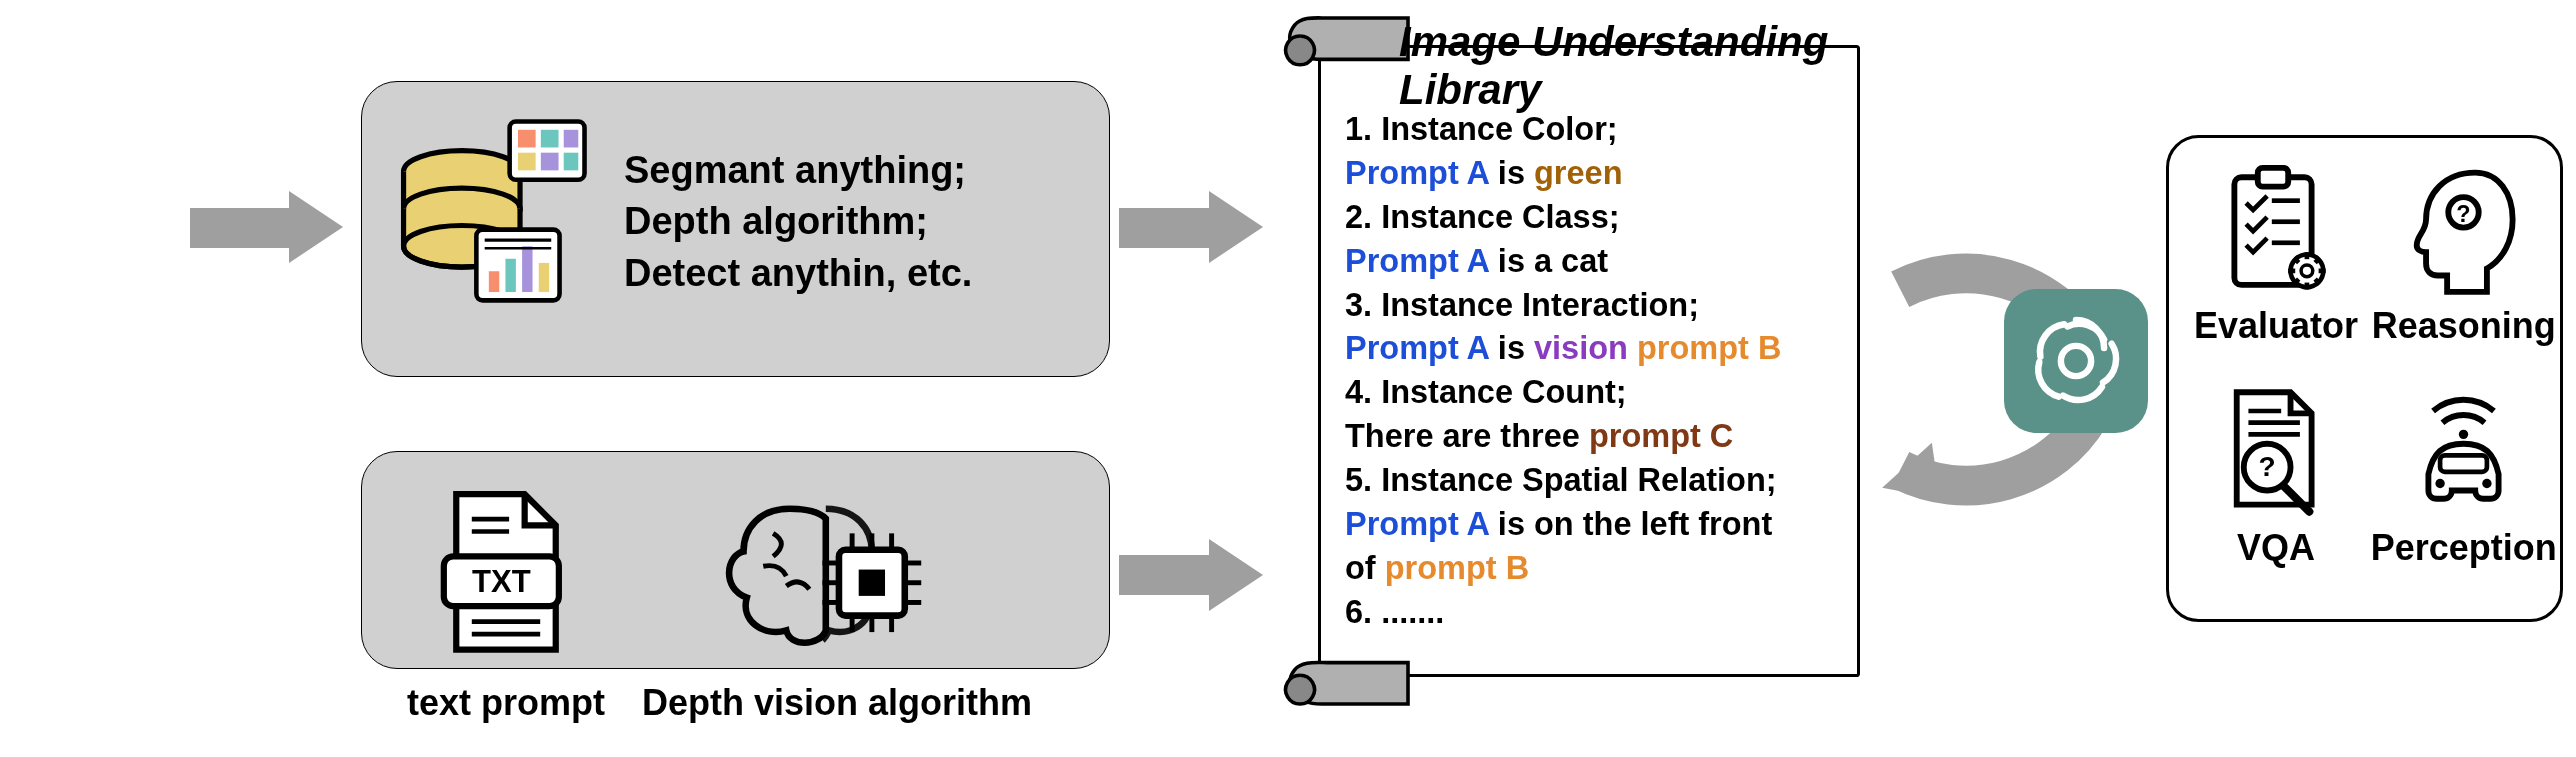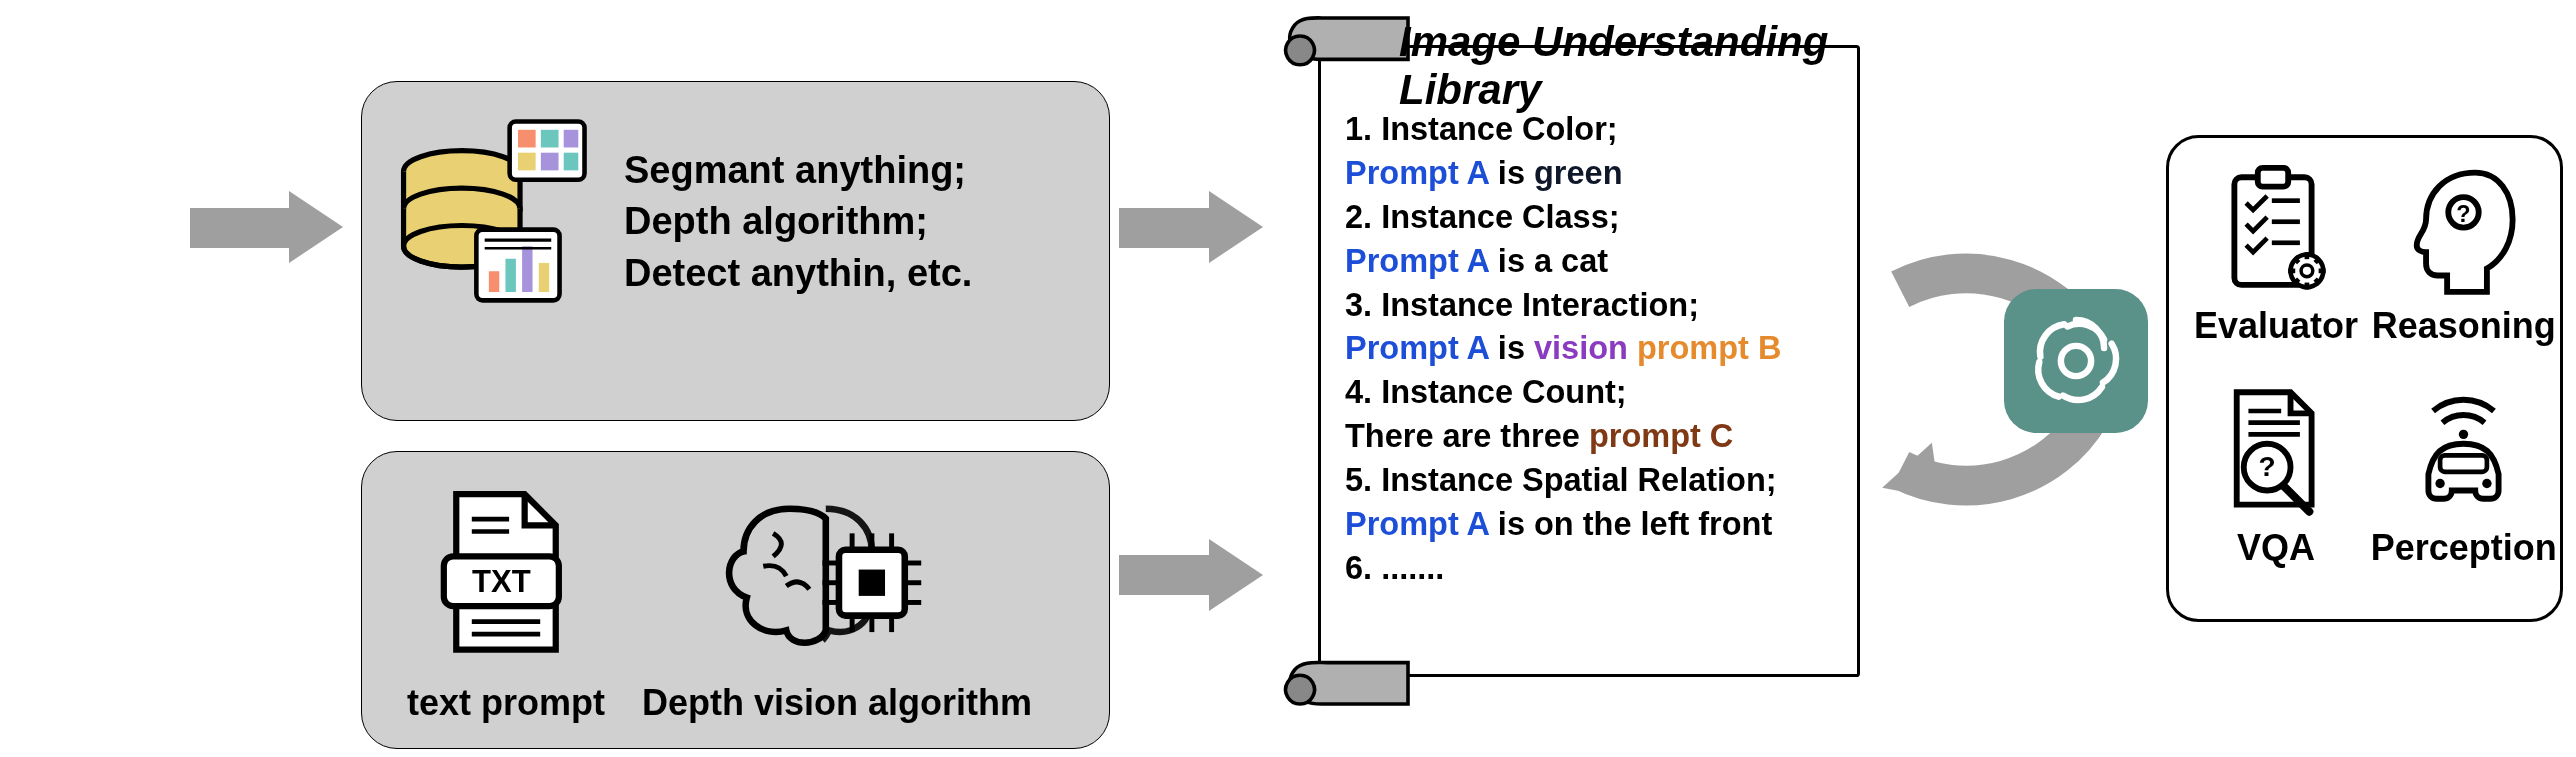--- a/index.html
+++ b/index.html
@@ -34,21 +34,21 @@
     font-size: 42px;
     position: absolute;
   }
   .scroll {
     background: #fff;
     border: 3.6px solid #000;
     position: absolute;
   }
   .library-item { font-weight: 600; font-size: 32.5px; line-height: 1.35; }
   .c-blue { color: #1d4ed8; }
-  .c-green { color: #0f172a; }
+  .c-green { color: #a16207; }
   .c-purple { color: #8b3bbf; }
   .c-orange { color: #e68a2e; }
   .c-brown { color: #803915; }
   .arrow-body {
     position: absolute;
     background: #9f9f9f;
     height: 40px;
   }
   .arrow-head {
     position: absolute;
@@ -70,21 +70,21 @@
     gap: 7.2px;
   }
   .task-label { font-weight: 700; font-size: 36px; }
 </style>
 </head>
 <body>
 
 <div class="arrow-body" style="left:190px; top:208px; width:99px;"></div>
 <div class="arrow-head" style="left:289px; top:191px;"></div>
 
-<div class="gray-box" style="left:361px; top:81px; width:749px; height:340px;">
+<div class="gray-box" style="left:361px; top:81px; width:749px; height:296px;">
   <div style="position:absolute; left:27px; top:27px;">
     <svg class="icon-svg" width="208" height="208" viewBox="0 0 100 100">
 
       <ellipse cx="35" cy="30" rx="28" ry="10" fill="#e9d072" stroke="#000" stroke-width="2.5"></ellipse>
       <path d="M7 30 v18 a28 10 0 0 0 56 0 v-18" fill="#e9d072" stroke="#000" stroke-width="2.5"></path>
       <ellipse cx="35" cy="48" rx="28" ry="10" fill="none" stroke="#000" stroke-width="2.5"></ellipse>
       <path d="M7 48 v18 a28 10 0 0 0 56 0 v-18" fill="#e9d072" stroke="#000" stroke-width="2.5"></path>
       <ellipse cx="35" cy="66" rx="28" ry="10" fill="none" stroke="#000" stroke-width="2.5"></ellipse>
 
       <rect x="58" y="6" width="36" height="28" rx="3" fill="#fff" stroke="#000" stroke-width="2.2"></rect>
@@ -107,21 +107,21 @@
   <div style="position:absolute; left:262px; top:63px; font-weight:600; font-size:38px; line-height:1.35;">
     <div>Segmant anything;</div>
     <div>Depth algorithm;</div>
     <div>Detect anythin, etc.</div>
   </div>
 </div>
 
 <div class="arrow-body" style="left:1119px; top:208px; width:90px;"></div>
 <div class="arrow-head" style="left:1209px; top:191px;"></div>
 
-<div class="gray-box" style="left:361px; top:451px; width:749px; height:298px;">
+<div class="gray-box" style="left:361px; top:451px; width:749px; height:218px;">
   <div style="position:absolute; left:63px; top:36px;">
     <svg class="icon-svg" width="162" height="171" viewBox="0 0 100 110">
       <path d="M18 4 h44 l20 20 v80 h-64 z" fill="#fff" stroke="#000" stroke-width="4"></path>
       <path d="M62 4 v20 h20" fill="none" stroke="#000" stroke-width="4"></path>
       <line x1="28" y1="20" x2="52" y2="20" stroke="#000" stroke-width="3"></line>
       <line x1="28" y1="28" x2="52" y2="28" stroke="#000" stroke-width="3"></line>
       <rect x="10" y="44" width="74" height="32" rx="6" fill="#fff" stroke="#000" stroke-width="4"></rect>
       <text x="47" y="67" text-anchor="middle" font-family="Arial Black, Arial" font-size="20" font-weight="900">TXT</text>
       <line x1="28" y1="86" x2="72" y2="86" stroke="#000" stroke-width="3"></line>
       <line x1="28" y1="94" x2="72" y2="94" stroke="#000" stroke-width="3"></line>
@@ -188,20 +188,23 @@
     <div class="library-item">
       <span class="c-blue">Prompt A</span><span> is </span><span class="c-purple">vision</span><span> </span><span class="c-orange">prompt B</span>
     </div>
     <div class="library-item">4. Instance Count;</div>
     <div class="library-item">
       <span>There are three </span><span class="c-brown">prompt C</span>
     </div>
     <div class="library-item">5. Instance Spatial Relation;</div>
     <div class="library-item">
       <span class="c-blue">Prompt A</span><span> is on the left front</span>
+    </div>
+    <div class="library-item">
+      <span>of </span><span class="c-orange">prompt B</span>
     </div>
     <div class="library-item">6. .......</div>
   </div>
 </div>
 
 <svg style="position:absolute; left:1882px; top:181px;" width="226" height="361" viewBox="0 0 250 400">
   <path d="M20 120 A160 160 0 0 1 230 180" fill="none" stroke="#9f9f9f" stroke-width="44"></path>
   <polygon points="200,150 250,200 188,210" fill="#9f9f9f"></polygon>
   <path d="M230 260 A160 160 0 0 1 20 320" fill="none" stroke="#9f9f9f" stroke-width="44"></path>
   <polygon points="55,290 0,340 64,352" fill="#9f9f9f"></polygon>

